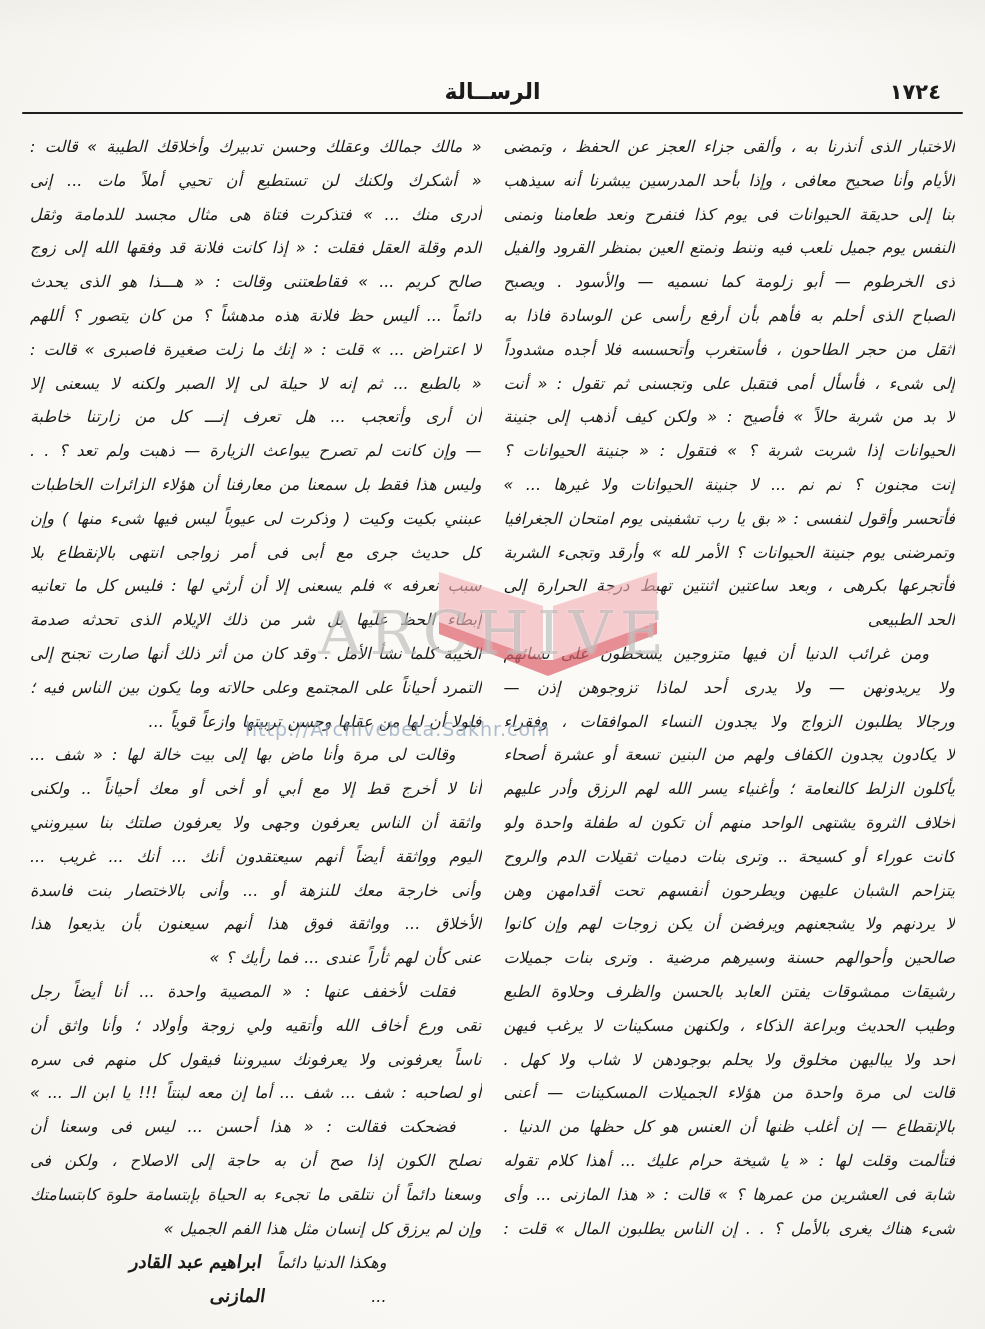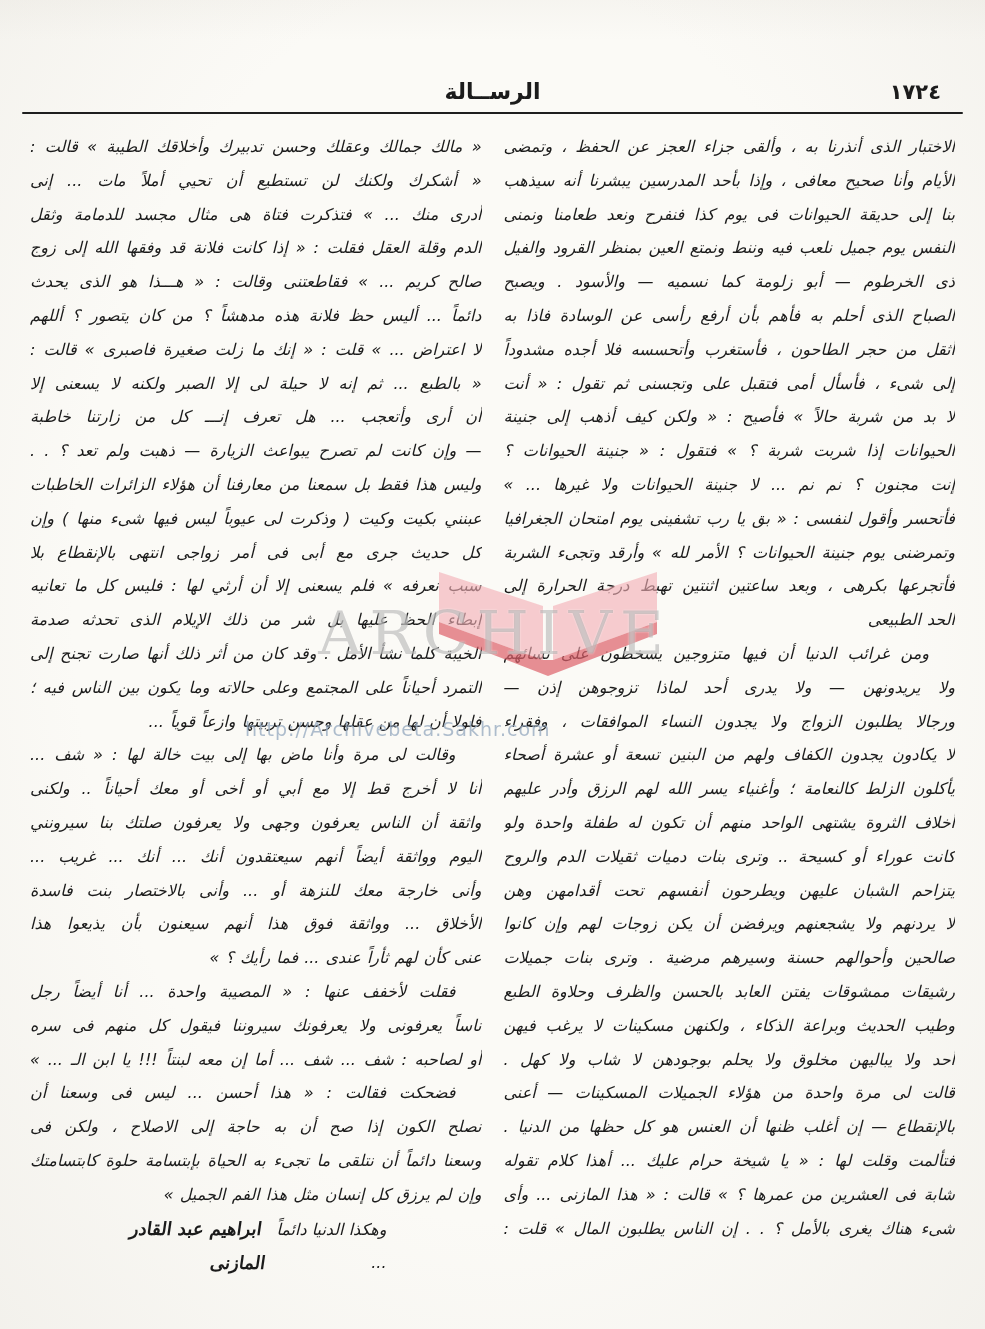--- a/index.html
+++ b/index.html
@@ -147,20 +147,21 @@
         <div class="line">التمرد أحياناً على المجتمع وعلى حالاته وما يكون بين الناس فيه ؛</div>
         <div class="line end">فلولا أن لها من عقلها وحسن تربيتها وازعاً قوياً ...</div>
         <div class="line indent">وقالت لى مرة وأنا ماض بها إلى بيت خالة لها : « شف ...</div>
         <div class="line">أنا لا أخرج قط إلا مع أبي أو أخى أو معك أحياناً .. ولكنى</div>
         <div class="line">واثقة أن الناس يعرفون وجهى ولا يعرفون صلتك بنا سيرونني</div>
         <div class="line">اليوم وواثقة أيضاً أنهم سيعتقدون أنك ... أنك ... غريب ...</div>
         <div class="line">وأنى خارجة معك للنزهة أو ... وأنى بالاختصار بنت فاسدة</div>
         <div class="line">الأخلاق ... وواثقة فوق هذا أنهم سيعنون بأن يذيعوا هذا</div>
         <div class="line end">عنى كأن لهم ثأراً عندى ... فما رأيك ؟ »</div>
         <div class="line indent">فقلت لأخفف عنها : « المصيبة واحدة ... أنا أيضاً رجل</div>
+        <div class="line">تقى ورع أخاف الله وأتقيه ولي زوجة وأولاد ؛ وأنا واثق أن</div>
         <div class="line">ناساً يعرفونى ولا يعرفونك سيروننا فيقول كل منهم فى سره</div>
         <div class="line">أو لصاحبه : شف ... شف ... أما إن معه لبنتاً !!! يا ابن الـ ... »</div>
         <div class="line indent">فضحكت فقالت : « هذا أحسن ... ليس فى وسعنا أن</div>
         <div class="line">نصلح الكون إذا صح أن به حاجة إلى الاصلاح ، ولكن فى</div>
         <div class="line">وسعنا دائماً أن نتلقى ما تجىء به الحياة بإبتسامة حلوة كابتسامتك</div>
         <div class="line end">وإن لم يرزق كل إنسان مثل هذا الفم الجميل »</div>
       </div>
     <div class="closing-row">
       <span class="closing-text">وهكذا الدنيا دائماً ...</span>
       <span class="signature">ابراهيم عبد القادر المازنى</span>

